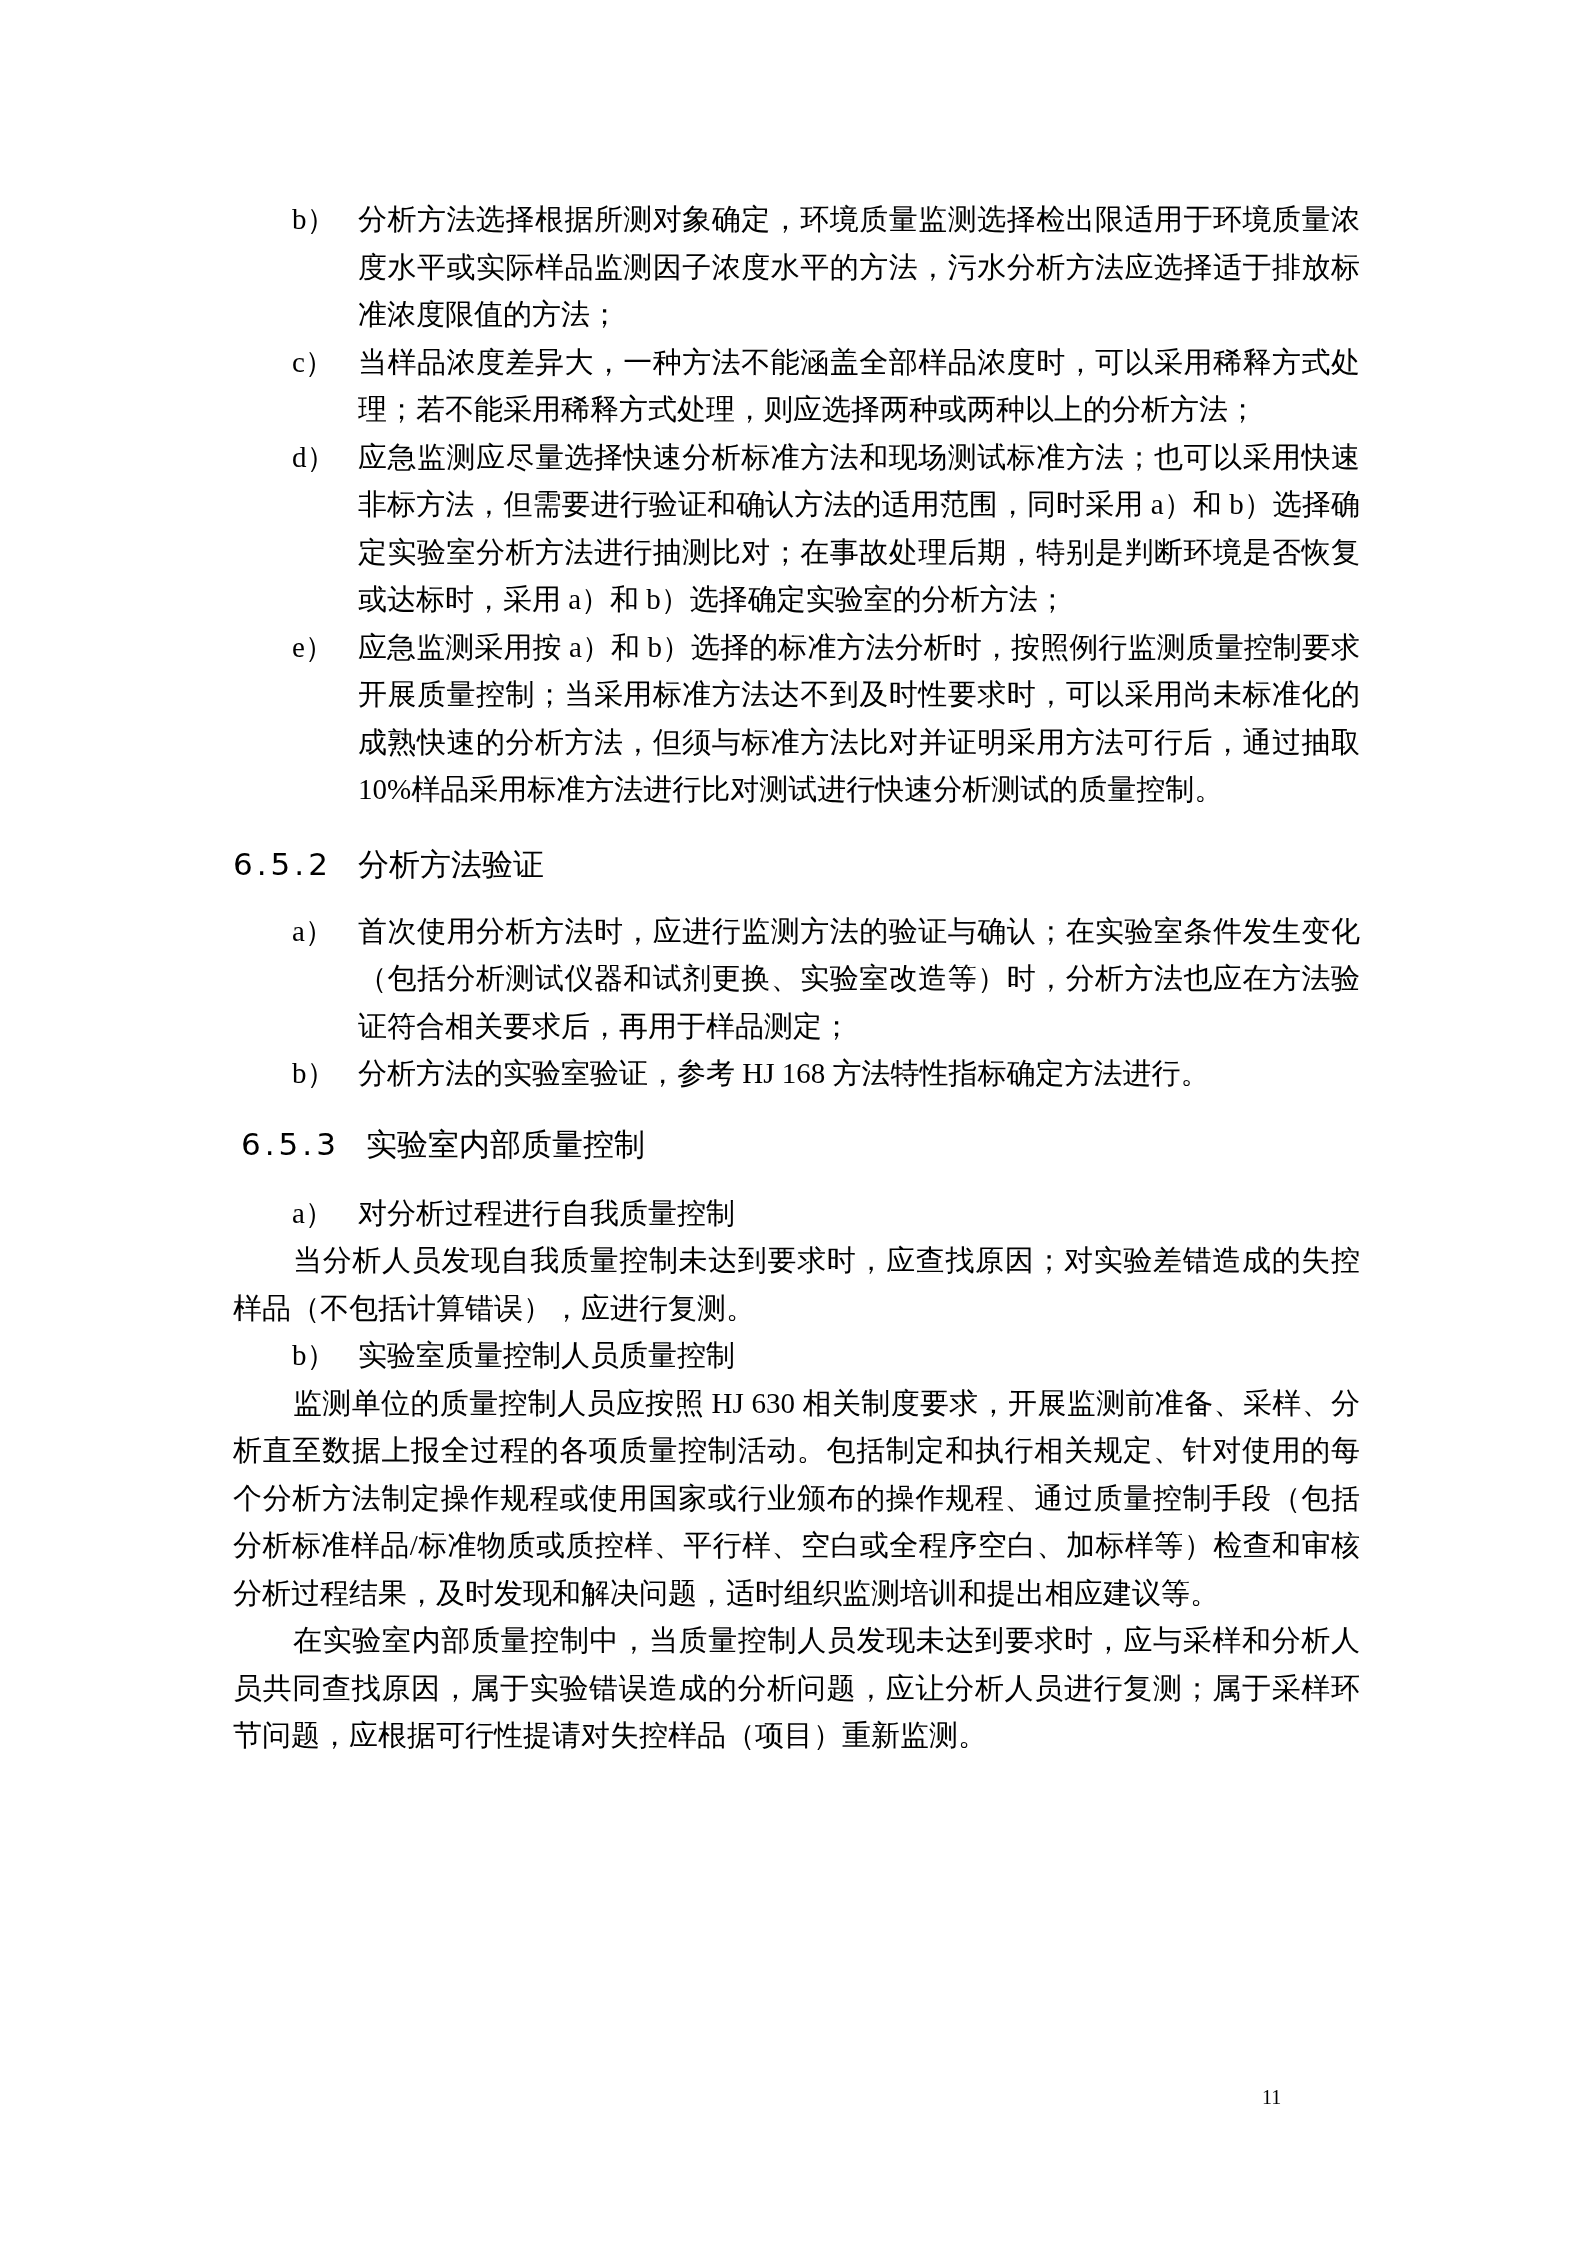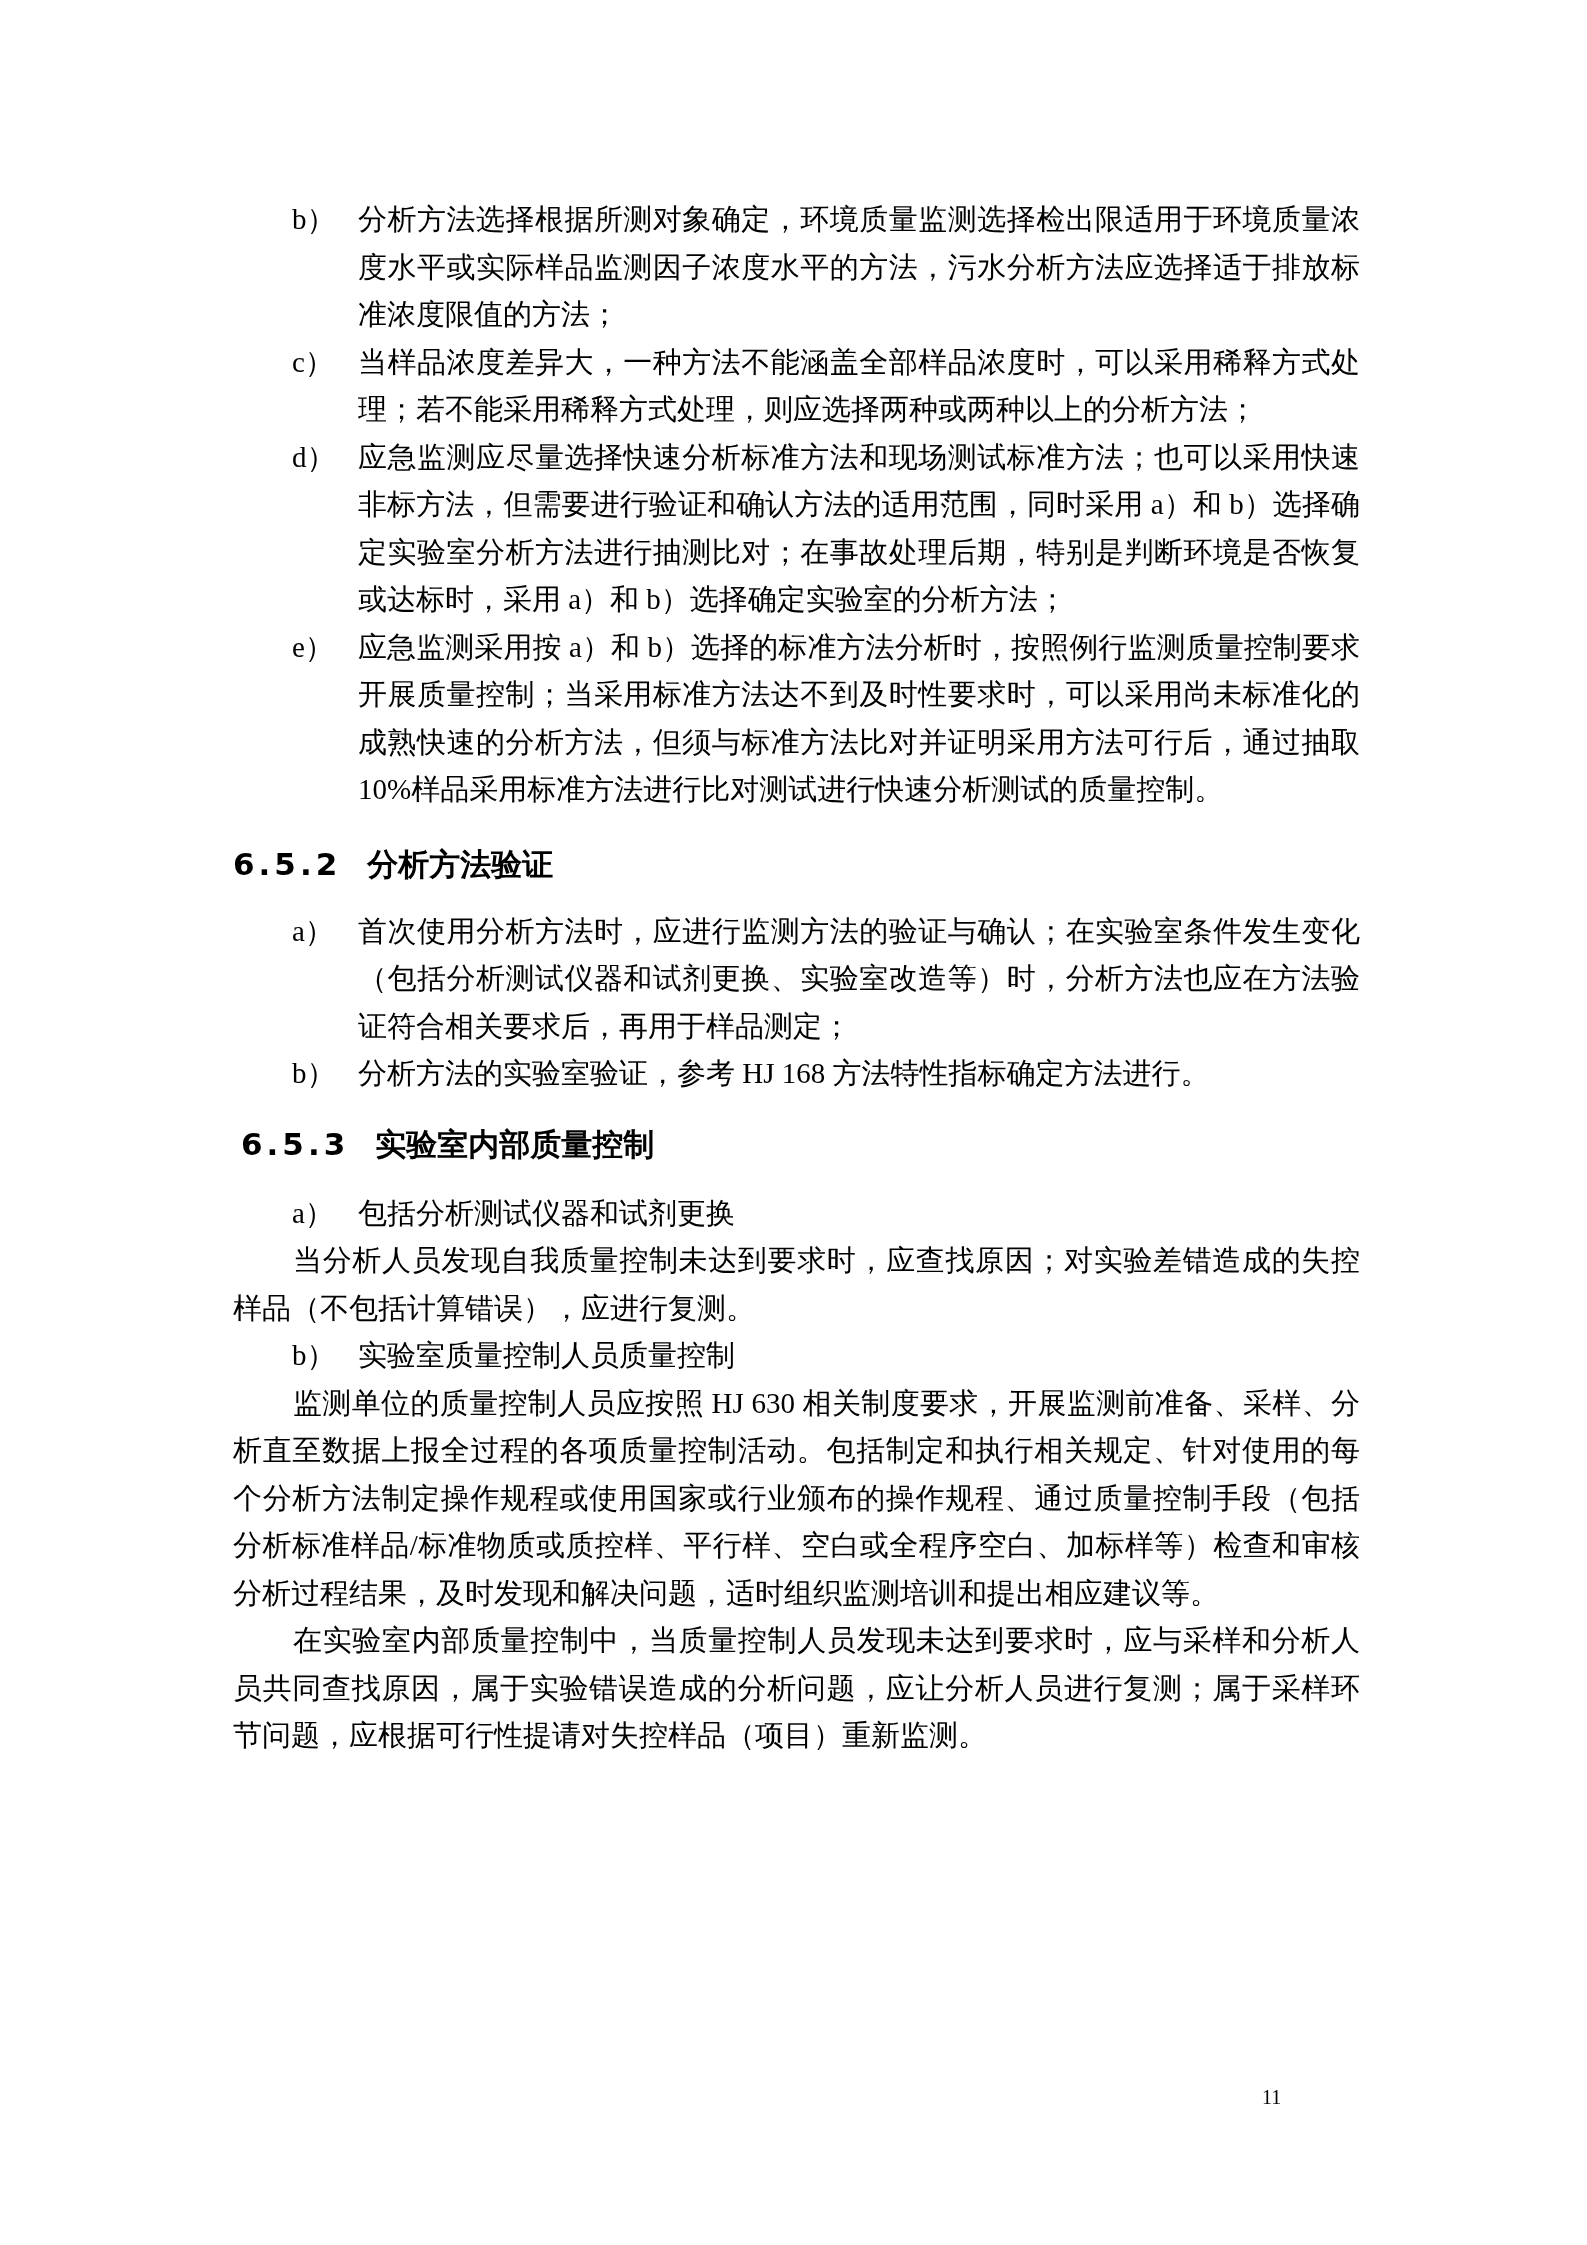--- a/index.html
+++ b/index.html
@@ -14,21 +14,21 @@
     position: absolute; left: 233px; top: 0;
     width: 1127px; padding-top: 196px;
     font-size: 29px; line-height: 47.5px;
     text-align: justify;
   }
   .list { margin: 0; }
   .li { position: relative; margin-left: 125px; }
   .li-marker { position: absolute; left: -66px; top: 0; white-space: nowrap; }
   .heading {
     font-family: "DejaVu Sans", "Liberation Sans", sans-serif;
-    font-weight: bold; font-size: 31px; line-height: 48px;
+    font-weight: normal; font-size: 31px; line-height: 48px;
     text-align: left; margin: 0;
   }
   .h-652 { margin: 26px 0 20px 0; }
   .h-653 { margin: 22px 0 22px 8px; }
   .h-num { letter-spacing: 4px; margin-right: 26px; }
   .para { text-indent: 60px; margin: 0; }
   .page-number {
     position: absolute; left: 1262px; top: 2081px;
     font-size: 20px; line-height: 32px;
   }
@@ -73,21 +73,21 @@
       </div>
     </div>
 
     <h3 class="heading h-653">
       <span class="h-num">6.5.3</span><span>实验室内部质量控制</span>
     </h3>
 
     <div class="list">
       <div class="li">
         <span class="li-marker">a）</span>
-        <span>包括分析测试仪器和试剂更换</span>
+        <span>对分析过程进行自我质量控制</span>
       </div>
       <p class="para">当分析人员发现自我质量控制未达到要求时，应查找原因；对实验差错造成的失控样品（不包括计算错误），应进行复测。</p>
       <div class="li">
         <span class="li-marker">b）</span>
         <span>实验室质量控制人员质量控制</span>
       </div>
       <p class="para">监测单位的质量控制人员应按照 HJ 630 相关制度要求，开展监测前准备、采样、分析直至数据上报全过程的各项质量控制活动。包括制定和执行相关规定、针对使用的每个分析方法制定操作规程或使用国家或行业颁布的操作规程、通过质量控制手段（包括分析标准样品/标准物质或质控样、平行样、空白或全程序空白、加标样等）检查和审核分析过程结果，及时发现和解决问题，适时组织监测培训和提出相应建议等。</p>
       <p class="para">在实验室内部质量控制中，当质量控制人员发现未达到要求时，应与采样和分析人员共同查找原因，属于实验错误造成的分析问题，应让分析人员进行复测；属于采样环节问题，应根据可行性提请对失控样品（项目）重新监测。</p>
     </div>
 

